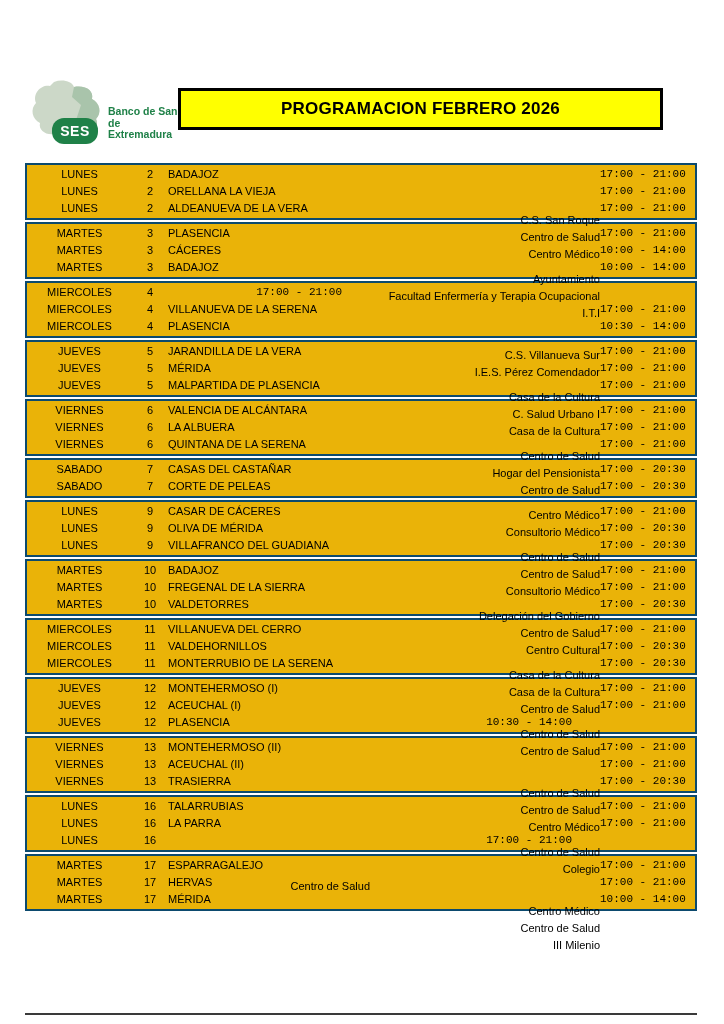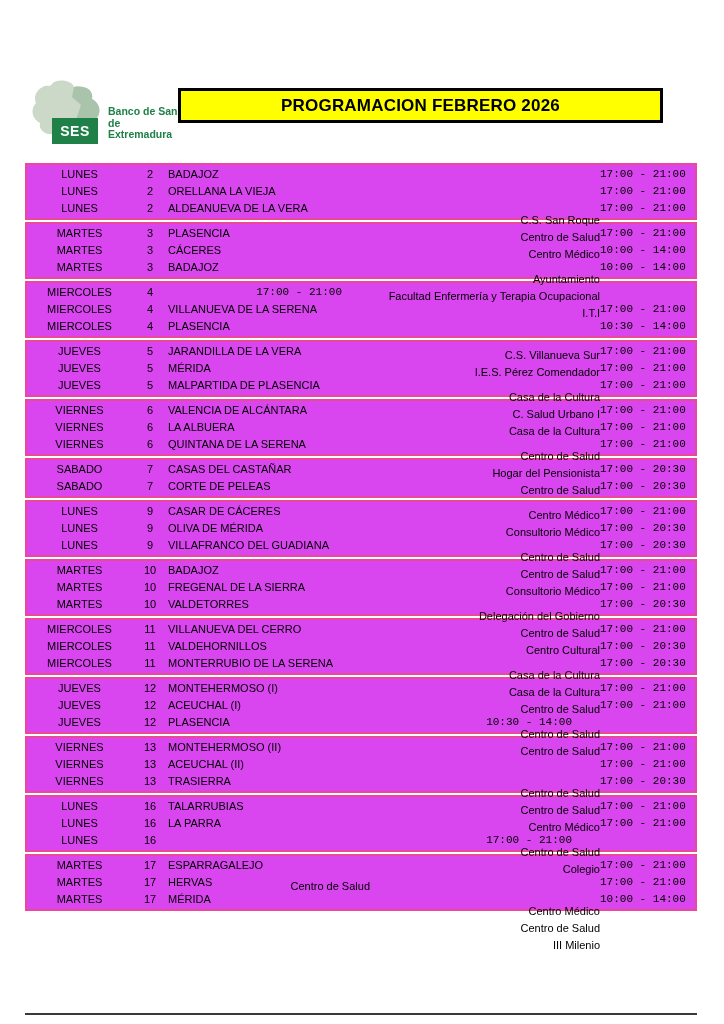--- a/index.html
+++ b/index.html
@@ -13,48 +13,48 @@
   }
   .page { position:relative; width:724px; height:1024px; background:#fff; }
 
   
   .logo { position:absolute; left:28px; top:78px; width:150px; height:72px; }
   .logo .map { position:absolute; left:0; top:0; }
   .logo .ses-box {
     position:absolute; left:24px; top:40px;
     width:46px; height:26px;
     display:flex; align-items:center; justify-content:center;
-    color:#fff; font-weight:bold; font-size:14px; letter-spacing:.5px;
+    color:#fff; font-weight:bold; font-size:14px; letter-spacing:.5px;border-radius:12px;
   }
   .logo .org {
     position:absolute; left:80px; top:28px;
     font-weight:bold; font-size:10.5px; line-height:11.5px;
     white-space:nowrap;
   }
 
   
   .banner {
     position:absolute; left:178px; top:88px;
-    width:485px; height:35px;
+    width:485px; height:42px;
     border:3px solid #000;
     display:flex; align-items:center; justify-content:center;
   }
   .banner .title {
     font-weight:bold; font-size:17px; color:#000; letter-spacing:.2px;
   }
 
   
   .blocks {
     position:absolute; left:25px; top:163px; width:672px;
   }
   .block {
-    border:2px solid #ec4899;
+    border:2px solid #0c4a6e;
     padding:1px 0;
     margin-bottom:2px;
-    background:#d946ef;
+    background:#eab308;
   }
   .row {
     display:grid;
     grid-template-columns:105px 36px 202px 230px 95px;
     height:17px; line-height:17px;
     font-size:11px;
     white-space:nowrap;
   }
   .cell { overflow:visible; }
   .c-day  { text-align:center; }

